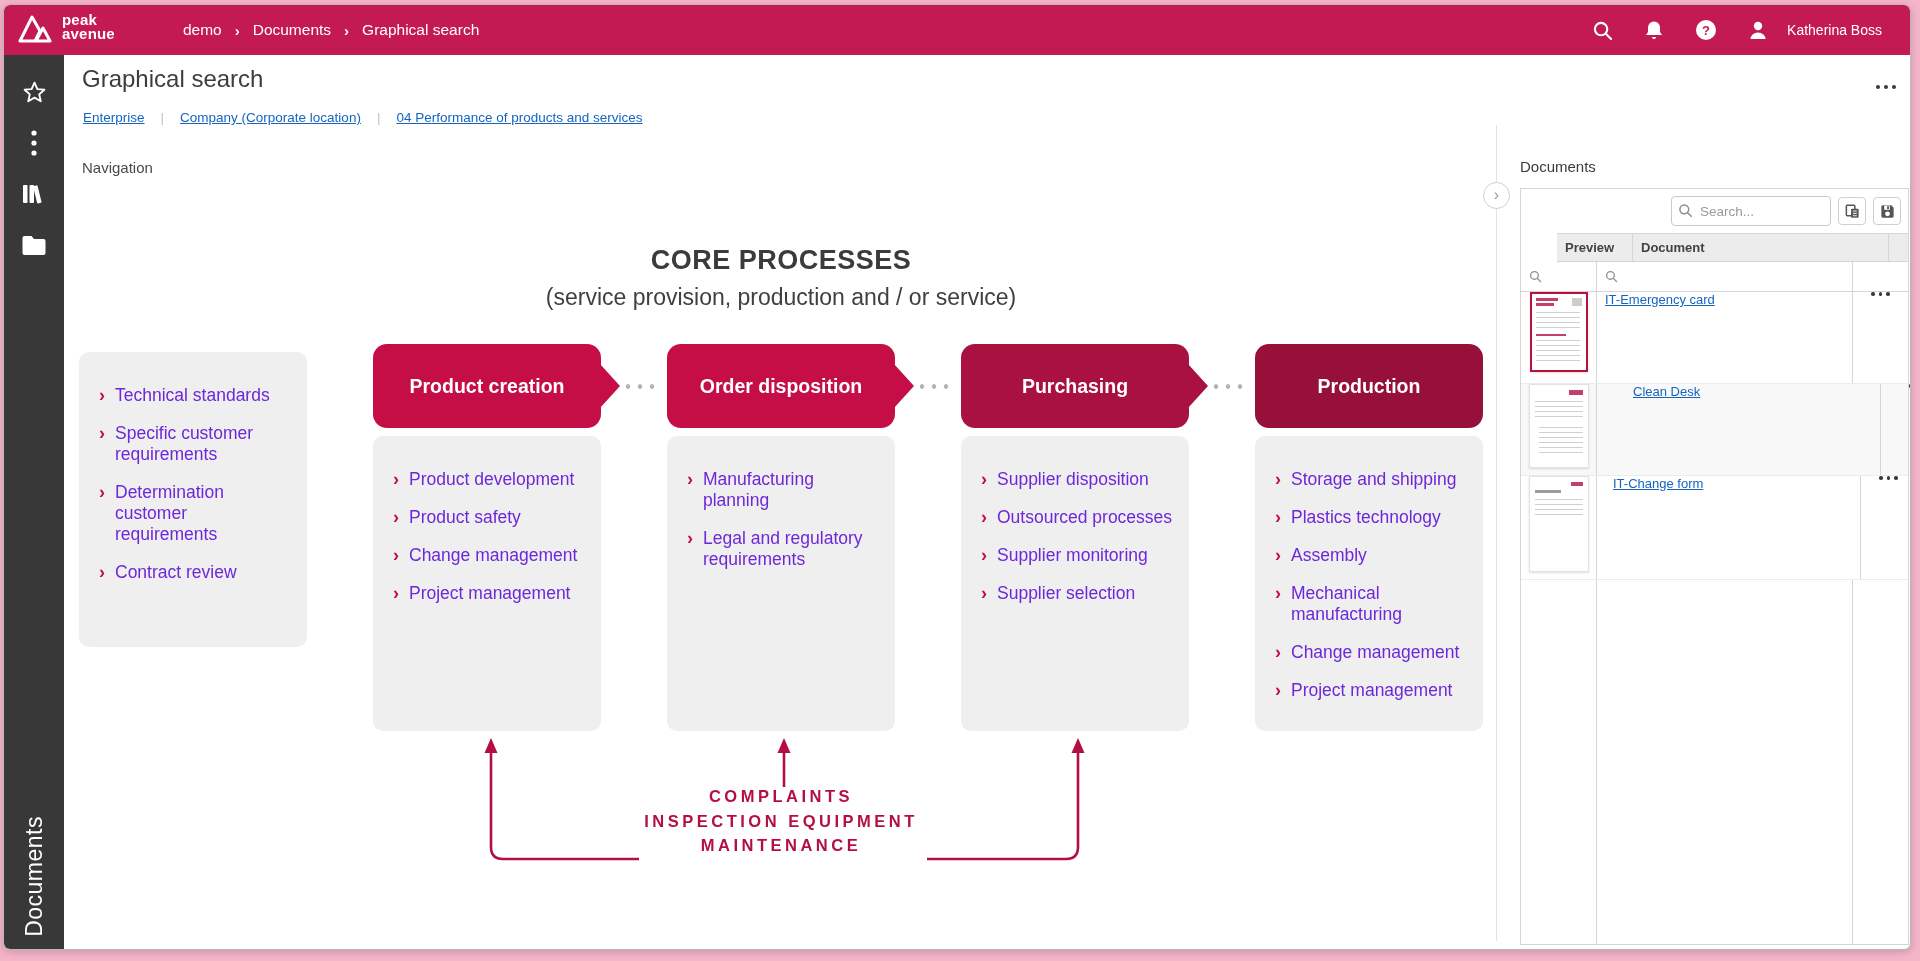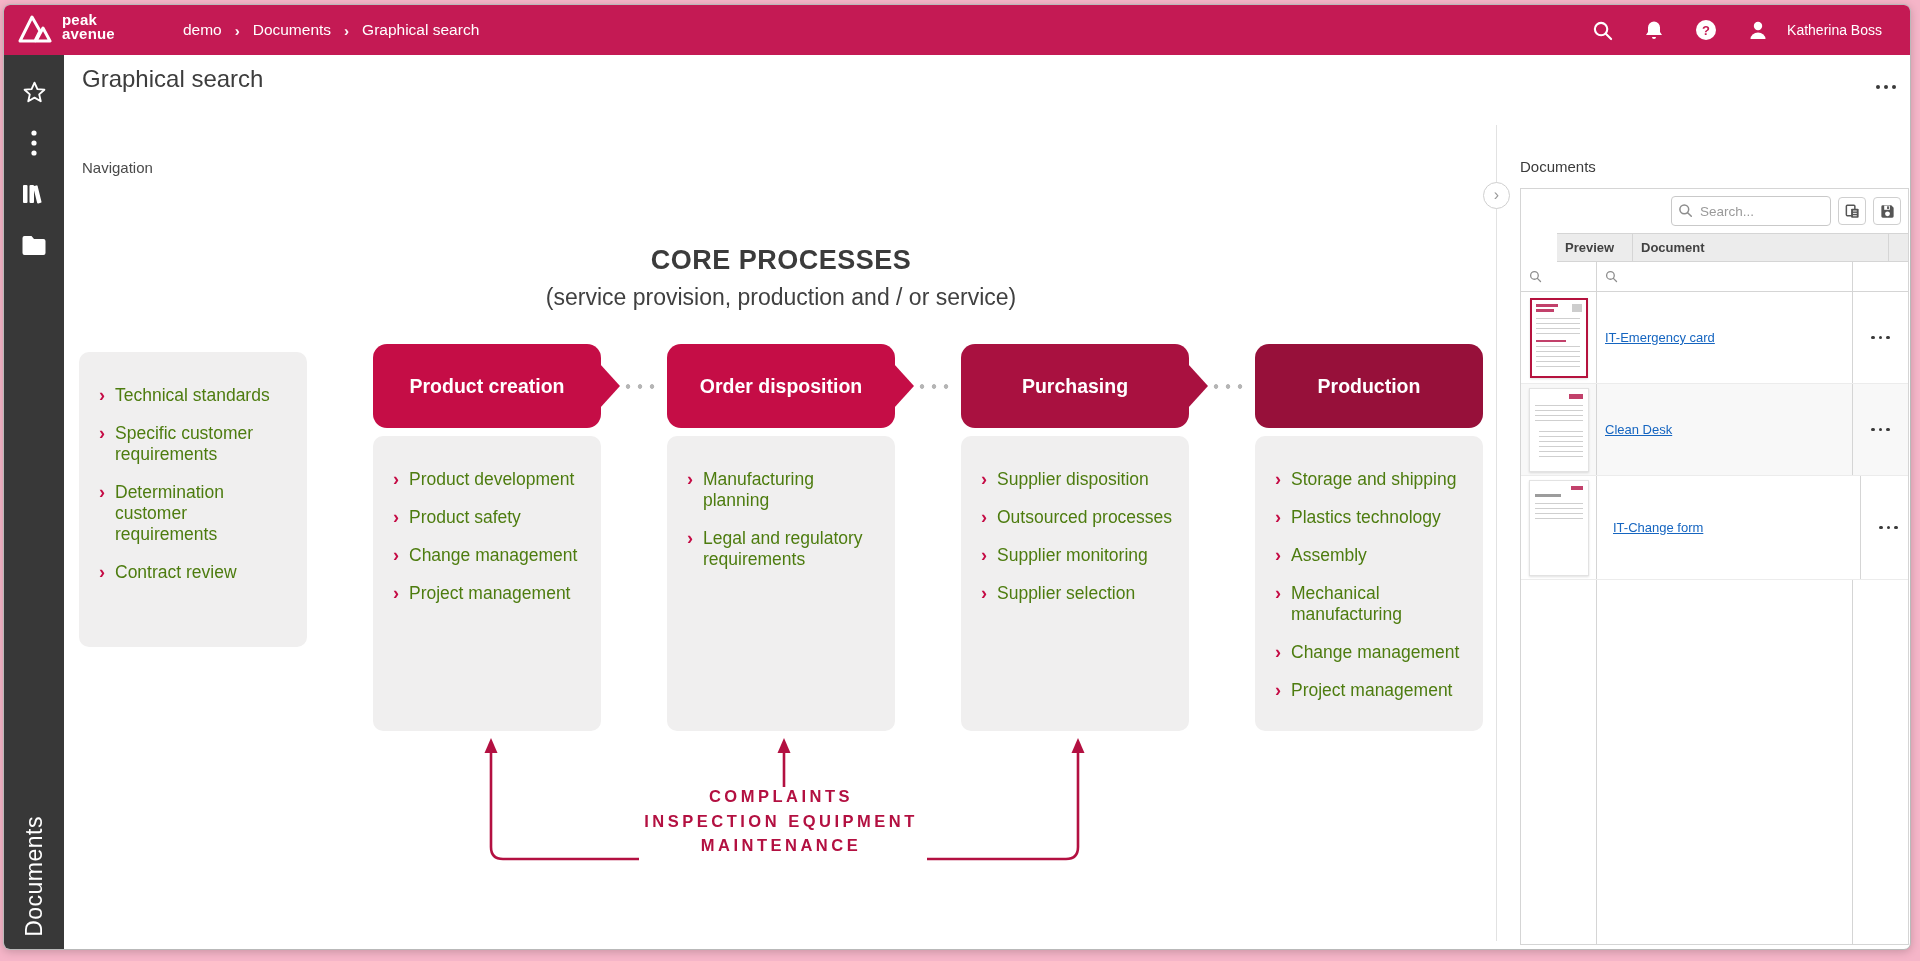--- a/index.html
+++ b/index.html
@@ -57,21 +57,21 @@
   .proc-header { position:relative; height:84px; border-radius:14px; background:var(--box-color);
     display:flex; align-items:center; justify-content:center; text-align:center;
     color:#fff; font-weight:bold; font-size:19.5px; line-height:24px; padding:0 14px; cursor:pointer; }
   .proc-header .proc-arrow { position:absolute; right:-19px; top:20px; width:20px; height:44px;
     background:var(--box-color); clip-path:polygon(0 0,100% 50%,0 100%); }
   .proc-dots { position:absolute; right:-57px; top:40px; width:36px; height:5px;
     background-image:radial-gradient(circle,#b5b5b5 2px,transparent 2.6px);
     background-size:12px 5px; background-repeat:repeat-x; }
   .proc-list { margin-top:8px; height:295px; background:#f0efef; border-radius:10px;
     padding:33px 14px 0 20px; }
-  .proc-item { display:flex; gap:10px; margin-bottom:17px; font-size:17.5px; color:#4d7c0f;
+  .proc-item { display:flex; gap:10px; margin-bottom:17px; font-size:17.5px; color:#6d28d9;
     line-height:21px; cursor:pointer; }
   .proc-item .chev { color:#c50d46; font-weight:bold; font-size:18px; line-height:20px; }
   .proc-item .chev::before { content:"›"; }
 
   
   .annot-svg { position:absolute; left:75px; top:730px; }
   .annot-text { position:absolute; left:75px; top:779px; width:1404px; text-align:center;
     color:#b31041; font-weight:bold; font-size:16.5px; letter-spacing:3.5px; line-height:24.5px; }
 
   
@@ -88,23 +88,23 @@
   .icon-btn { width:28px; height:28px; border:1px solid #cfcfcf; border-radius:4px; background:#fff;
     display:flex; align-items:center; justify-content:center; cursor:pointer; }
   .docs-grid-row { display:grid; grid-template-columns:76px 256px 1fr; }
   .docs-head { background:#ececec; border-top:1px solid #d5d5d5; border-bottom:1px solid #d5d5d5;margin-left:36px; }
   .docs-head .cell { font-size:13px; font-weight:bold; color:#424242; padding:6px 8px; }
   .cell { border-right:1px solid #d5d5d5; }
   .cell:last-child { border-right:none; }
   .docs-filter .cell { height:30px; display:flex; align-items:center; padding-left:8px;
     border-bottom:1px solid #d5d5d5; }
   .doc-row { border-bottom:1px solid #ececec; }
-  .doc-row .cell { display:flex; align-items:center; }
+  .doc-row .cell { display:flex; }
   .doc-row.row-0 { height:92px; }
-  .doc-row.row-1 { height:92px; background:#f8f8f8; }
+  .doc-row.row-1 { height:92px; background:#f8f8f8;gap:28px; }
   .doc-row.row-2 { height:104px;gap:8px; }
   .cell.preview { justify-content:center; }
   .doc-link { font-size:13px; color:#1565c0; text-decoration:underline; cursor:pointer; margin-left:8px; }
   .cell.actions { justify-content:center; }
   .row-kebab { cursor:pointer; }
   .row-kebab i { width:3.5px; height:3.5px; }
   .docs-filler { flex:1; }
   .docs-filler .cell { height:100%; }
 
   
@@ -198,20 +198,27 @@
     </span>
     <span class="sb-tab-label">Documents</span>
   </div>
 
   <div class="page-title">Graphical search</div>
   <span class="page-menu dots3">
       <i></i>
       <i></i>
       <i></i>
     </span>
+  <div class="page-links">
+    <span class="page-link">Enterprise</span>
+    <span class="plink-sep"></span>
+    <span class="page-link">Company (Corporate location)</span>
+    <span class="plink-sep"></span>
+    <span class="page-link">04 Performance of products and services</span>
+  </div>
   <div class="section-label">Navigation</div>
 
   <div class="v-divider"></div>
   <div class="divider-toggle">›</div>
 
   <div class="diagram">
     <div class="diag-title">CORE PROCESSES</div>
     <div class="diag-subtitle">(service provision, production and / or service)</div>
     <div class="proc-columns">
   <div class="proc-col" style="--box-color: #c50d46;">

